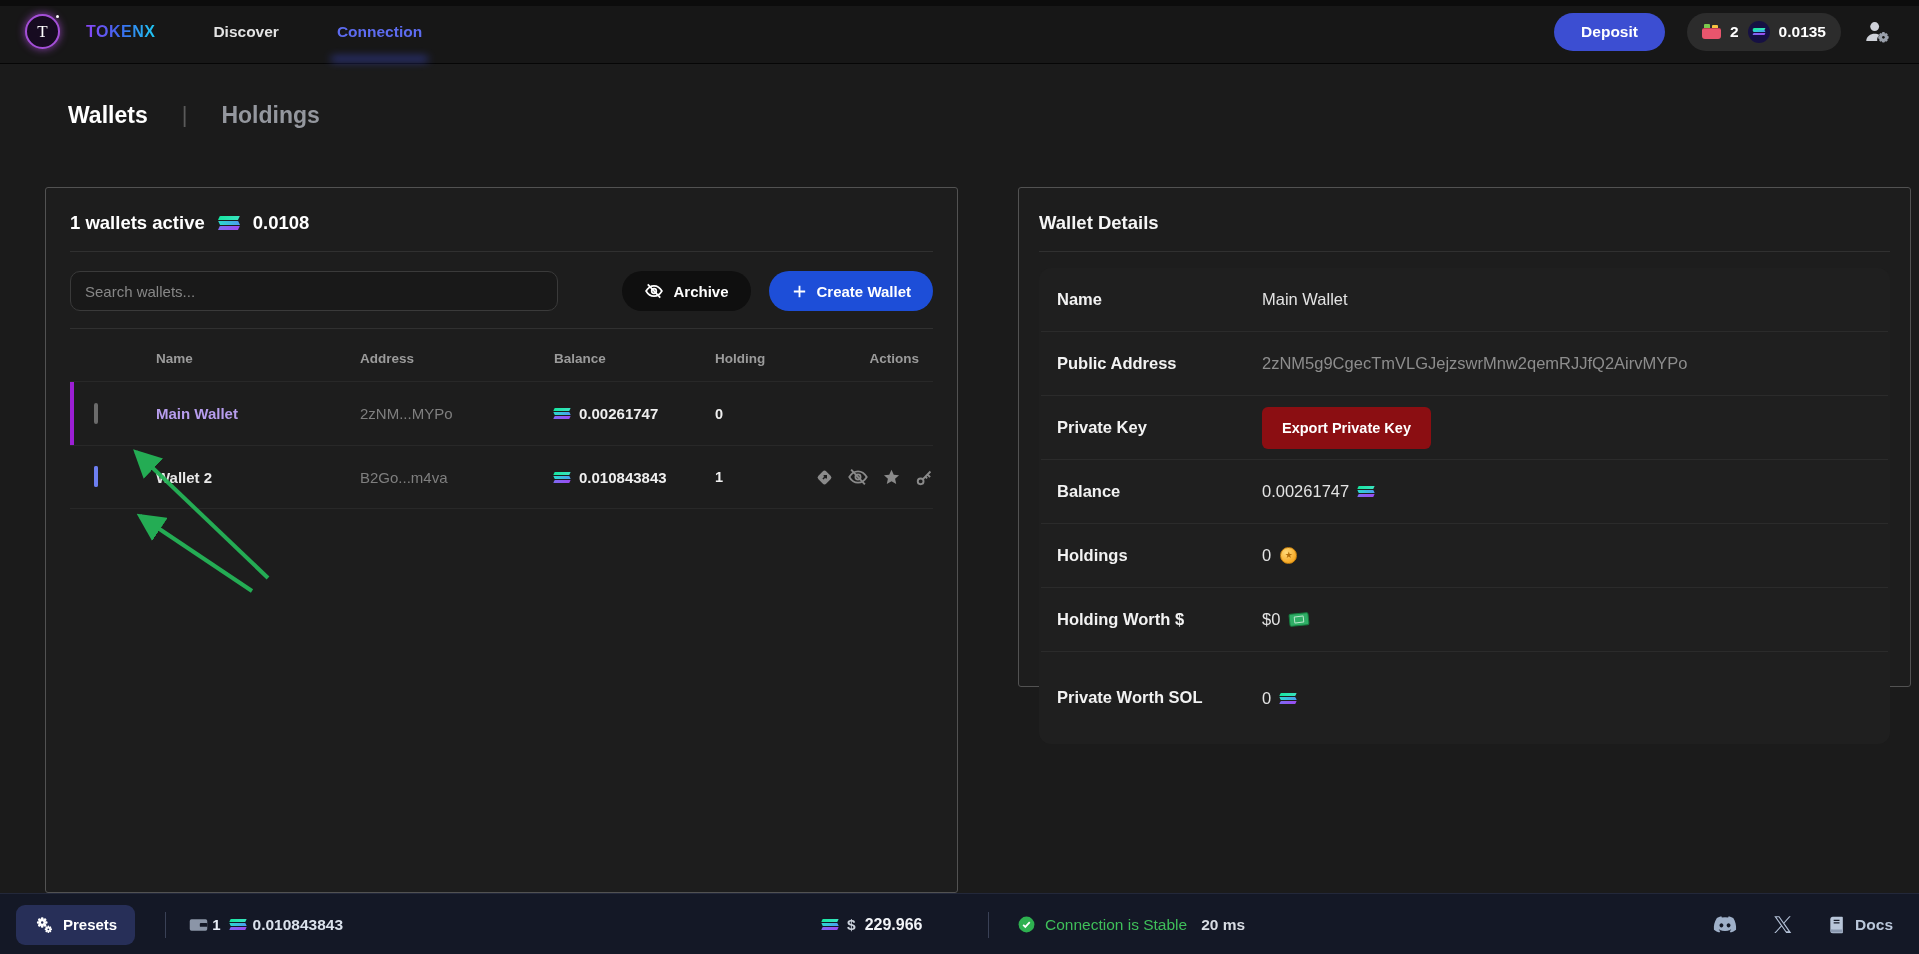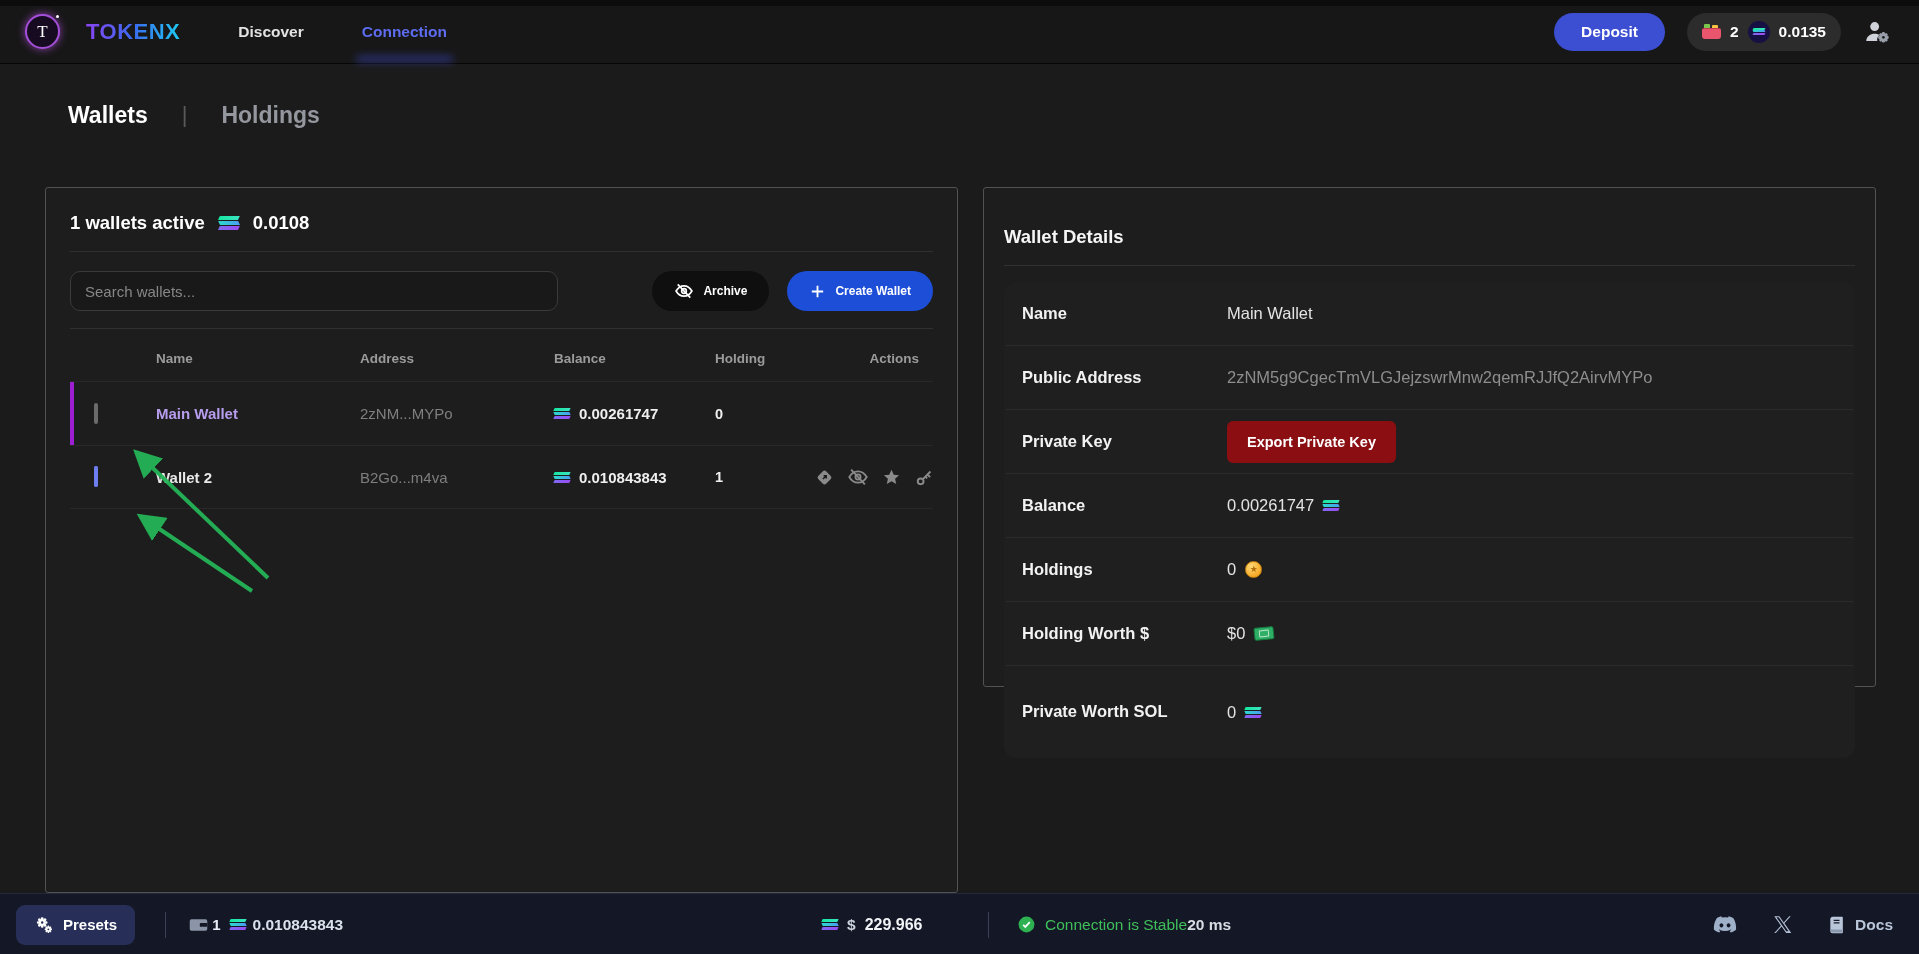--- a/index.html
+++ b/index.html
@@ -31,21 +31,21 @@
     border-radius:2px 2px 3px 3px;border-top:1px solid #c23a52}
 
   
   .nav{position:absolute;top:0;left:0;right:0;height:64px;background:#171717;border-bottom:1px solid #060606;
     display:flex;align-items:center;z-index:2}
   .nav::before{content:"";position:absolute;top:0;left:0;right:0;height:6px;background:#0c0c0c}
   .logo{width:35px;height:35px;border-radius:50%;background:#170b21;border:2px solid #a44fd8;
     box-shadow:0 0 9px rgba(176,78,222,.75);display:flex;align-items:center;justify-content:center;
     color:#fff;font-family:"Liberation Serif",serif;font-size:17px;margin-left:25px;position:relative}
   .logo::after{content:"";position:absolute;top:-1px;right:-1px;width:3px;height:3px;border-radius:50%;background:#fff}
-  .brand{margin-left:26px;font-size:22px;font-weight:800;letter-spacing:.5px;
+  .brand{margin-left:26px;font-size:16px;font-weight:800;letter-spacing:.5px;
     background:linear-gradient(90deg,#8b45f5,#3b6af0,#1ec9f2);-webkit-background-clip:text;background-clip:text;color:transparent}
   .nav-link{height:64px;display:flex;align-items:center;font-size:15.5px;font-weight:600;color:#e3e3e3;
     margin-left:58px;position:relative;cursor:pointer}
   .nav-link.active{color:#5d6cf0}
   .nav-link.active::after{content:"";position:absolute;left:-6px;right:-6px;bottom:3px;height:4px;
     background:#3f4dd9;filter:blur(4px);border-radius:3px;opacity:.8}
   .nav-right{margin-left:auto;display:flex;align-items:center;gap:22px;margin-right:28px}
   .deposit-btn{height:38px;padding:0 27px;border:none;border-radius:19px;background:#3c4ed2;color:#fff;
     font-weight:700;font-size:15.5px;font-family:inherit;cursor:pointer}
   .chip{height:38px;background:#2c2c2c;border-radius:19px;display:flex;align-items:center;gap:9px;
@@ -54,35 +54,35 @@
 
   
   .page-tabs{position:absolute;top:102px;left:68px;display:flex;align-items:flex-start;gap:34px;z-index:2}
   .pt-main{font-size:23px;font-weight:700;color:#fff;cursor:pointer}
   .pt-sep{font-size:22px;color:#5a5a5a}
   .pt-dim{font-size:23px;font-weight:600;color:#94979e;cursor:pointer}
 
   
   .panel{position:absolute;background:#1d1d1d;border:1px solid #525252;border-radius:3px}
   .wallets-panel{left:45px;top:187px;width:913px;height:706px;padding:24px}
-  .details-panel{left:983px;top:187px;width:893px;height:500px;padding:38px 20px}
+  .details-panel{left:1018px;top:187px;width:893px;height:500px;padding:24px 20px}
   .panel-title{font-size:18.5px;font-weight:700;color:#f5f5f5}
   .divider{height:1px;background:#303030;margin-top:17px}
 
   
   .wp-head{display:flex;align-items:center;gap:14px}
   .wp-head .num{font-size:18.5px;font-weight:700;color:#fff}
 
   
   .search-row{display:flex;align-items:center;margin-top:19px;gap:18px}
   .search{width:488px;height:40px;background:#191919;border:1px solid #3a3a3a;border-radius:10px;
     color:#d6d6d6;font-size:15px;padding:0 14px;font-family:inherit;outline:none}
   .search::placeholder{color:#878787}
   .pill{height:40px;border:none;border-radius:20px;display:flex;align-items:center;gap:9px;
-    font-family:inherit;font-weight:700;font-size:12px;color:#fff;cursor:pointer}
+    font-family:inherit;font-weight:700;font-size:15px;color:#fff;cursor:pointer}
   .archive-btn{background:#0f0f0f;padding:0 22px;margin-left:auto}
   .create-btn{background:#1d4ed8;padding:0 22px}
 
   
   .t-grid{display:grid;grid-template-columns:56px 222px 186px 168px 112px 1fr;align-items:center}
   .t-head{height:46px;margin-top:6px;color:#9b9b9b;font-size:13.5px;font-weight:600}
   .c-name{padding-left:30px}.c-addr{padding-left:12px}.c-bal{padding-left:20px}.c-hold{padding-left:13px}
   .c-act{text-align:right;padding-right:14px}
   .w-row{height:64px;border-top:1px solid #282828;position:relative;cursor:pointer}
   .w-row:last-child{border-bottom:1px solid #282828}
@@ -381,21 +381,21 @@
     <span class="f-pnum">229.966</span>
   </div>
 
   <div class="fgroup f-conn">
     <span class="fsep"></span>
     <svg width="19" height="19" viewBox="0 0 24 24" style="margin-left:28px">
       <circle cx="12" cy="12" r="10" fill="#2eb150"></circle>
       <path d="M7.8 12.4l2.7 2.7 5.6-6" stroke="#fff" stroke-width="2.2" fill="none"></path>
     </svg>
     <span class="conn-text" style="margin-left:9px">Connection is Stable</span>
-    <span class="lat" style="">20 ms</span>
+    <span class="lat" style="margin-left:14px">20 ms</span>
   </div>
 
   <div class="fgroup f-right">
     <svg width="26" height="26" viewBox="0 0 24 24" fill="#9fb0c9" style="cursor:pointer">
       <path d="M19.5 5.6A16 16 0 0 0 15.4 4l-.5 1.1a14.5 14.5 0 0 0-5.8 0L8.6 4a16 16 0 0 0-4.1 1.6C2.1 9.2 1.5 12.8 1.8 16.3A16.2 16.2 0 0 0 6.8 19l1-1.7c-.6-.2-1.1-.5-1.6-.8l.4-.4a11.4 11.4 0 0 0 10.8 0l.4.4c-.5.3-1 .6-1.6.8l1 1.7a16.2 16.2 0 0 0 5-2.7c.4-4-.6-7.5-2.7-11ZM8.7 14.3c-1 0-1.8-.9-1.8-2s.8-2 1.8-2 1.8.9 1.8 2-.8 2-1.8 2Zm6.6 0c-1 0-1.8-.9-1.8-2s.8-2 1.8-2 1.8.9 1.8 2-.8 2-1.8 2Z"></path>
     </svg>
     <svg width="21" height="21" viewBox="0 0 24 24" fill="#b3c0d6" style="cursor:pointer">
       <path d="M14.2 10.6 21.4 2.5h-1.7l-6.3 7.1-5-7.1H2.6l7.6 10.8L2.6 21.7h1.7l6.7-7.5 5.2 7.5h5.8zM5.1 3.8h2.6l11.2 16h-2.6z"></path>
     </svg>
     <span class="link">

